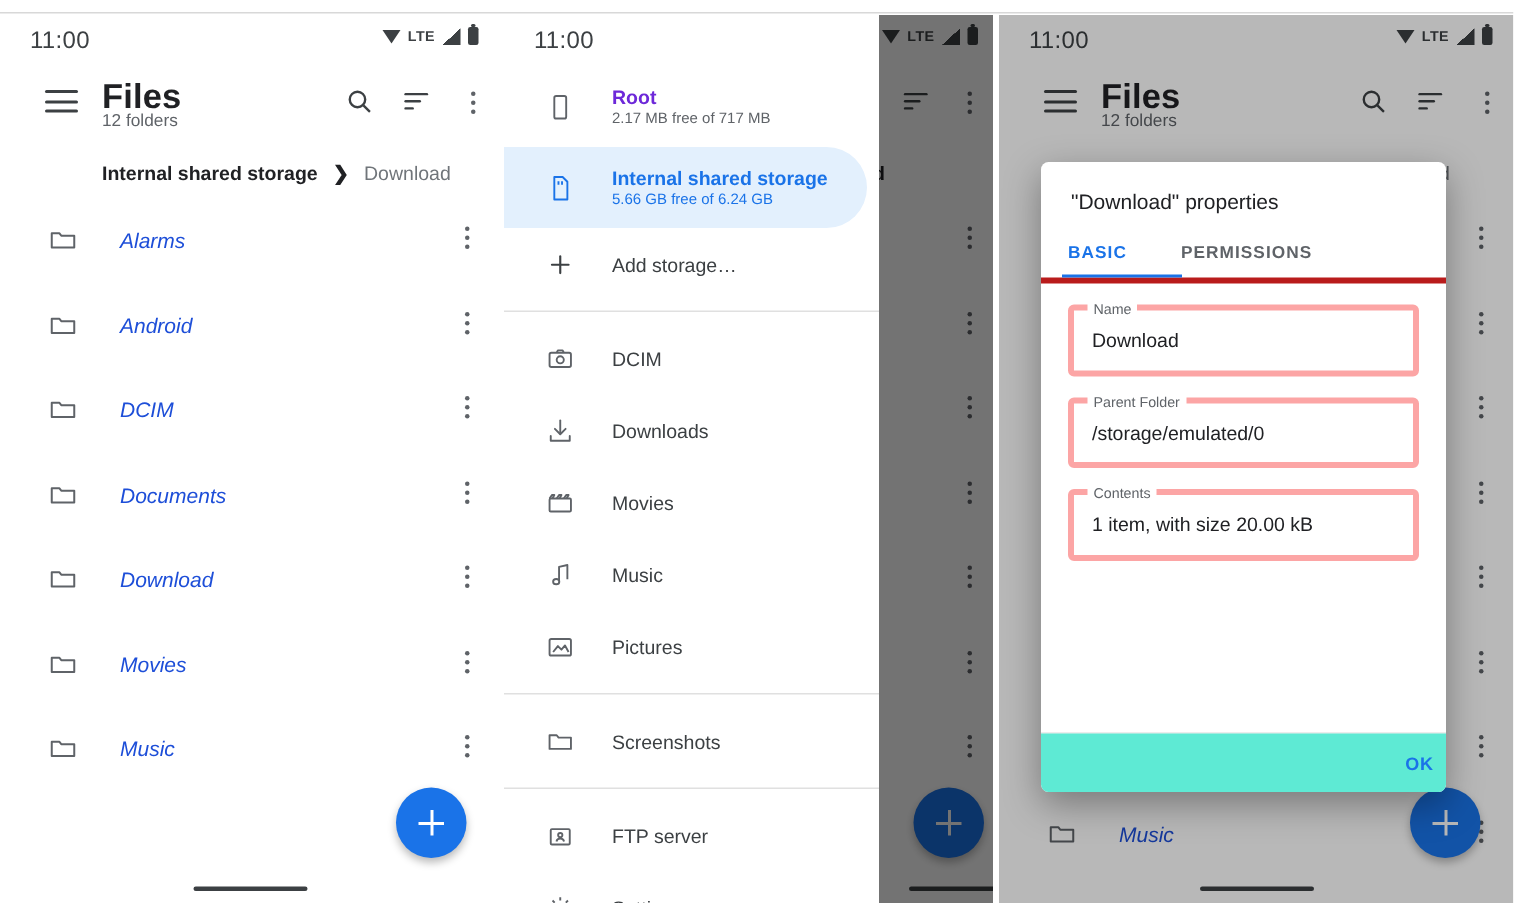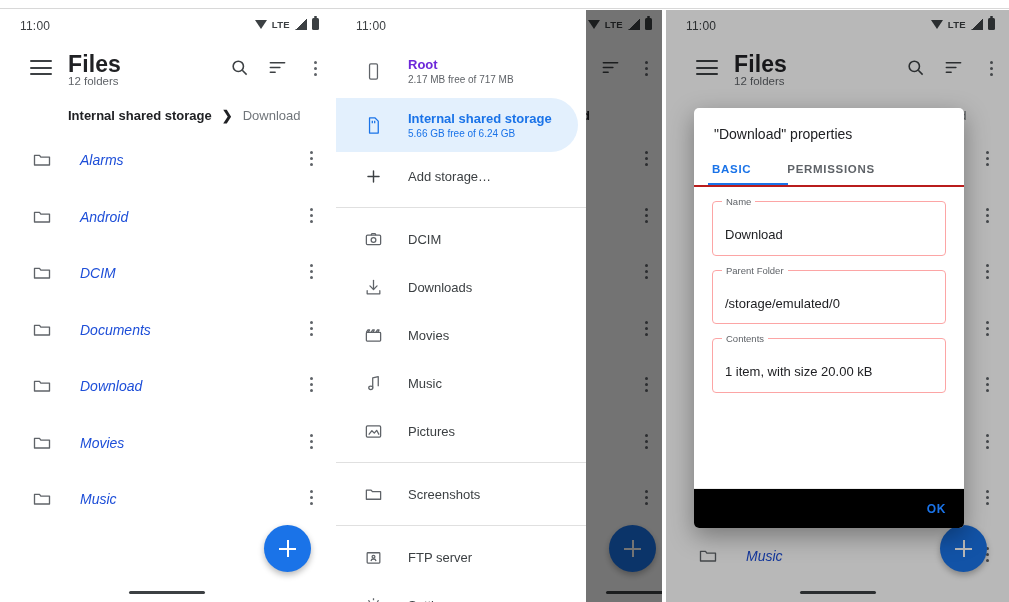--- a/index.html
+++ b/index.html
@@ -15,21 +15,21 @@
 
   
   .panel { position:absolute; top:10px; height:592px; background:#fff; overflow:hidden; }
   #panel1 { left:0;   width:333px; }
   #panel2 { left:336px; width:250px; }
   #panel3 { left:586px; width:76px; }
   #panel4 { left:666px; width:343px; }
 
   
   .statusbar { position:relative; height:34px; }
-  .st-time { position:absolute; left:20px; top:9px; font-size:12px; color:#3c4043; letter-spacing:.2px; }
+  .st-time { position:absolute; left:20px; top:9px; font-size:16px; color:#3c4043; letter-spacing:.2px; }
   .st-icons { position:absolute; right:14px; top:8px; display:flex; align-items:center; gap:5px; }
   .ico-wifi { width:12px; height:11px; position:relative; }
   .ico-wifi::before{ content:""; position:absolute; left:0; top:1px;
       border-left:6px solid transparent; border-right:6px solid transparent;
       border-top:9px solid #3c4043; }
   .ico-lte { font-size:9.5px; font-weight:700; color:#3c4043; letter-spacing:.3px; }
   .ico-sig { width:12px; height:11px; background:linear-gradient(to bottom right, transparent 49.6%, #3c4043 50%); }
   .ico-bat { width:7px; height:12px; background:#3c4043; border-radius:1.5px; position:relative; }
   .ico-bat::before{ content:""; position:absolute; left:2px; top:-2px; width:3px; height:2px; background:#3c4043; border-radius:1px; }
 
@@ -89,36 +89,36 @@
   .scrim { position:absolute; inset:0; background:rgba(0,0,0,.55); }
 
   
   .dimmed { position:absolute; inset:0; background:rgba(0,0,0,.28); z-index:5; }
 
   
   .dialog { position:absolute; left:28px; top:98px; width:270px; height:420px;
             background:#fff; border-radius:5px; box-shadow:0 8px 24px rgba(0,0,0,.35);
             z-index:10; overflow:hidden; }
   .dlg-title { padding:18px 20px 12px 20px; font-size:14px; color:#202124; }
-  .dlg-tabs { display:flex; position:relative; border-bottom:2px solid #b91c1c; }
+  .dlg-tabs { display:flex; position:relative; border-bottom:4px solid #b91c1c; }
   .dlg-tab { flex:0 0 auto; padding:9px 18px 10px 18px; font-size:11.5px; letter-spacing:.7px;
              color:#5f6368; font-weight:700; cursor:pointer; }
   .dlg-tab.active { color:#1a73e8; }
   .tab-ind { position:absolute; bottom:0; left:14px; width:80px; height:2px; background:#1a73e8; }
   .dlg-body { position:relative; padding:0 18px; }
 
-  .field { position:relative; margin-top:14px; border:1px solid #fca5a5; border-radius:4px;
-           padding:24px 12px 11px 12px; }
+  .field { position:relative; margin-top:14px; border:4px solid #fca5a5; border-radius:4px;
+           padding:11px 12px 11px 12px; }
   .field .flbl { position:absolute; top:-6px; left:9px; background:#fff; padding:0 4px;
                  font-size:9.5px; color:#5f6368; }
   .field .fval { font-size:13px; color:#202124; line-height:1.35; word-break:break-word; }
 
-  .dlg-actions { position:absolute; left:0; bottom:0; width:100%; height:40px; background:#000000;
+  .dlg-actions { position:absolute; left:0; bottom:0; width:100%; height:40px; background:#5eead4;
                  border-top:1px solid #ececec; display:flex; align-items:center; justify-content:flex-end;
-                 padding-right:18px; }
+                 padding-right:8px; }
   .ok-btn { font-size:12px; font-weight:700; color:#1a73e8; letter-spacing:.6px; cursor:pointer; }
 </style>
 </head>
 <body>
 
 <div id="root">
   <div class="topline"></div>
 
   <div class="panel" id="panel1">
     <div class="statusbar">

